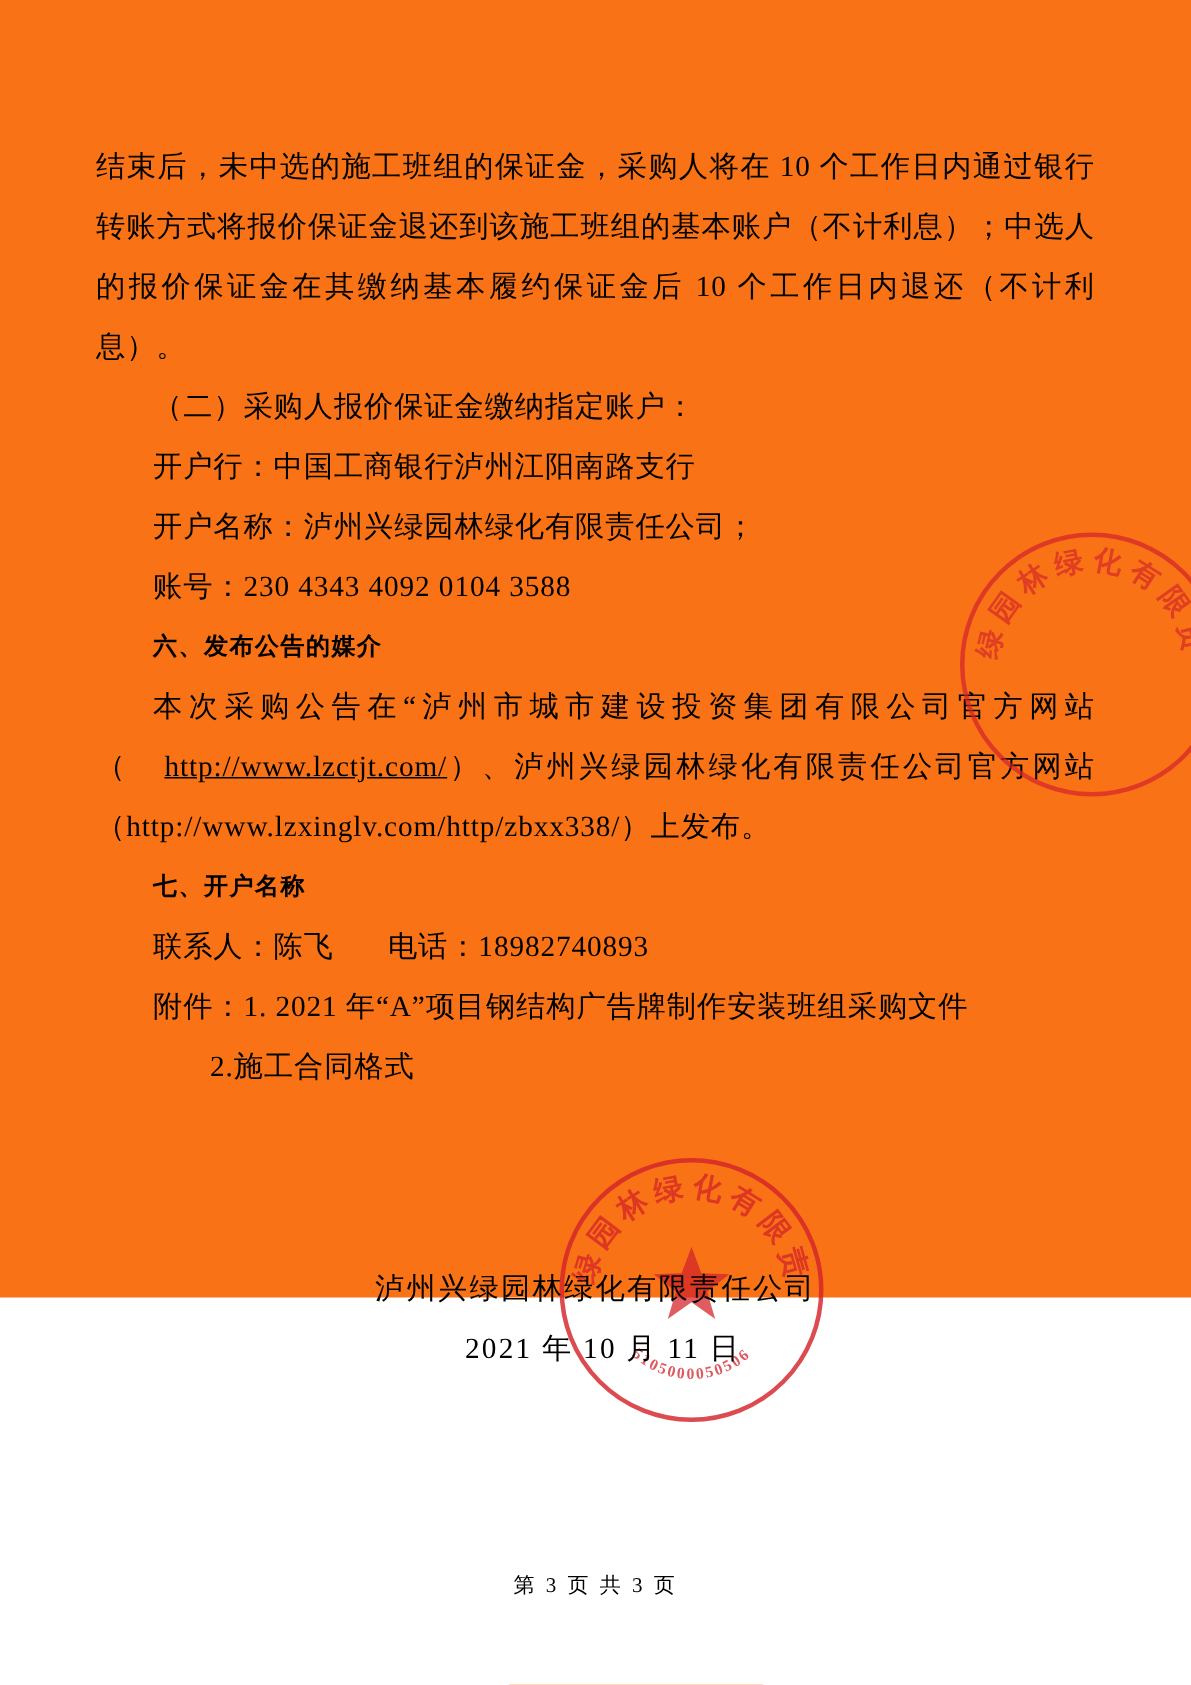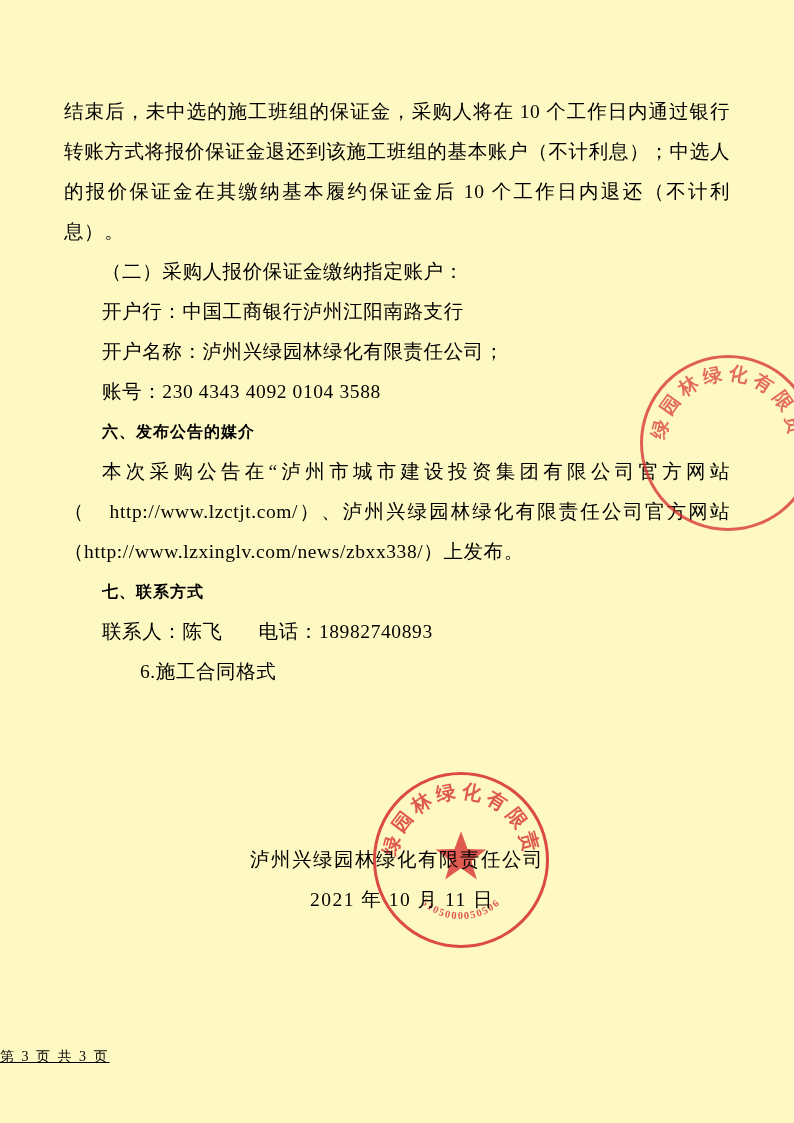--- a/index.html
+++ b/index.html
@@ -12,22 +12,22 @@
     height: 1123px;
     position: relative;
     font-family: "Liberation Serif", "DejaVu Serif", serif;
     color: #000000;
     overflow: hidden;
   }
   .page {
     position: absolute;
     left: 0; top: 0;
     width: 794px;
-    height: 1123px;
-    background: #fef9c3;
+    height: 865px;
+    background: #f97316;
   }
   .content {
     position: absolute;
     left: 64px;
     top: 92px;
     width: 666px;
   }
   .para {
     font-size: 19.5px;
     line-height: 40px;
@@ -50,20 +50,21 @@
     text-indent: 38px;
     letter-spacing: 1px;
   }
   .sub-line {
     text-indent: 38px;
   }
   .attach-sub {
     text-indent: 76px;
   }
   .lnk {
+    text-decoration: underline;
     margin-left: 24px;
   }
   .sig {
     position: absolute;
     left: 64px;
     top: 840px;
     width: 666px;
     text-align: center;
   }
   .sig-line {
@@ -73,25 +74,24 @@
     margin: 0;
   }
   .sig-date {
     margin-left: 10px;
   }
   .footer {
     position: absolute;
     left: 0;
     top: 1048px;
     width: 794px;
-    text-align: left;
+    text-align: center;
     font-size: 14px;
     letter-spacing: 2px;
     color: #000;
-    text-decoration: underline;
   }
   
   .seal {
     position: absolute;
     border-radius: 50%;
     pointer-events: none;
   }
   .seal-main {
     left: 373px;
     top: 772px;
@@ -150,29 +150,30 @@
     <p class="para indent">（二）采购人报价保证金缴纳指定账户：</p>
 
     <p class="para sub-line">开户行：中国工商银行泸州江阳南路支行</p>
 
     <p class="para sub-line">开户名称：泸州兴绿园林绿化有限责任公司；</p>
 
     <p class="para sub-line">账号：230 4343 4092 0104 3588</p>
 
     <h2 class="heading">六、发布公告的媒介</h2>
 
-    <p class="para wrap indent"><span>本次采购公告在“泸州市城市建设投资集团有限公司官方网站</span><span>（</span><span class="lnk">http://www.lzctjt.com/</span><span>）、泸州兴绿园林绿化有限责任公司官方网站</span><span>（http://www.lzxinglv.com/news/zbxx338/）上发布。</span></p>
-
-    <h2 class="heading">七、联系方式</h2>
+    <p class="para wrap indent"><span>本次采购公告在“泸州市城市建设投资集团有限公司官方网站</span><span>（</span><span class="lnk">http://www.lzctjt.com/</span><span>）、泸州兴绿园林绿化有限责任公司官方网站</span><span>（http://www.lzxinglv.com/http/zbxx338/）上发布。</span></p>
+
+    <h2 class="heading">七、开户名称</h2>
 
     <p class="para sub-line"><span>联系人：陈飞</span><span style="display:inline-block;width:36px"></span><span>电话：18982740893</span></p>
 
 
-
-    <p class="para attach-sub">6.施工合同格式</p>
+    <p class="para sub-line"><span>附件：</span><span>1. 2021 年“A”项目钢结构广告牌制作安装班组采购文件</span></p>
+
+    <p class="para attach-sub">2.施工合同格式</p>
 
 
   </div>
 
   <div class="seal-clip">
     <div class="seal seal-partial">
       <svg class="seal-text-arc" viewBox="0 0 170 170">
         <defs>
           <path id="arcPartial" d="M 22,85 A 63,63 0 1,1 148,85"></path>
         </defs>

